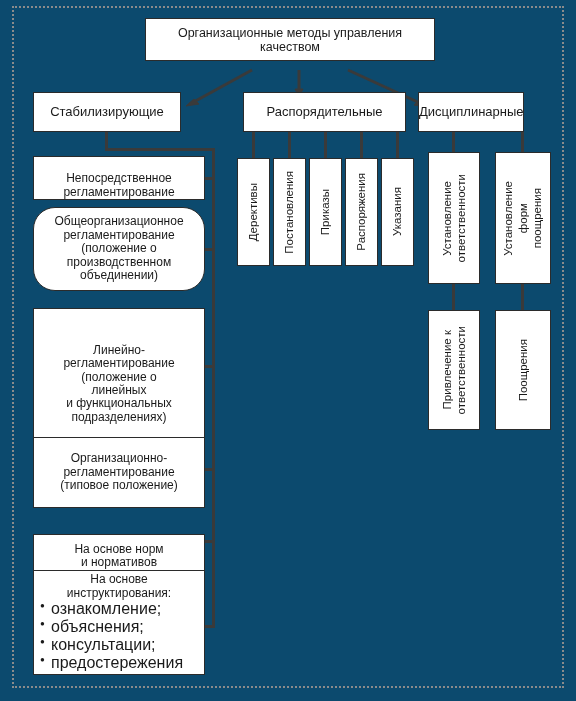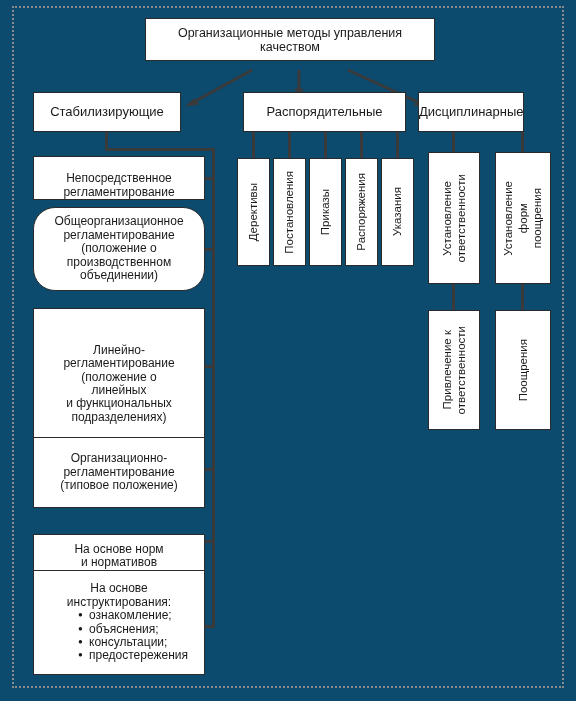--- a/index.html
+++ b/index.html
@@ -67,21 +67,21 @@
     white-space: nowrap;
     line-height: 1.25;
     text-align: center;
   }
   .bullets {
     text-align: left;
     padding-left: 14px;
     margin: 0;
     list-style: none;
   }
-  .bullets li { position: relative; font-size: 12px; margin-left: 38px; }
+  .bullets li { position: relative; font-size: 16px; }
   .bullets li::before {
     content: "\25CF";
     position: absolute;
     left: -11px;
     font-size: 8px;
     top: 2px;
   }
   .conn {
     position: absolute;
     background: #3a3a3a;

